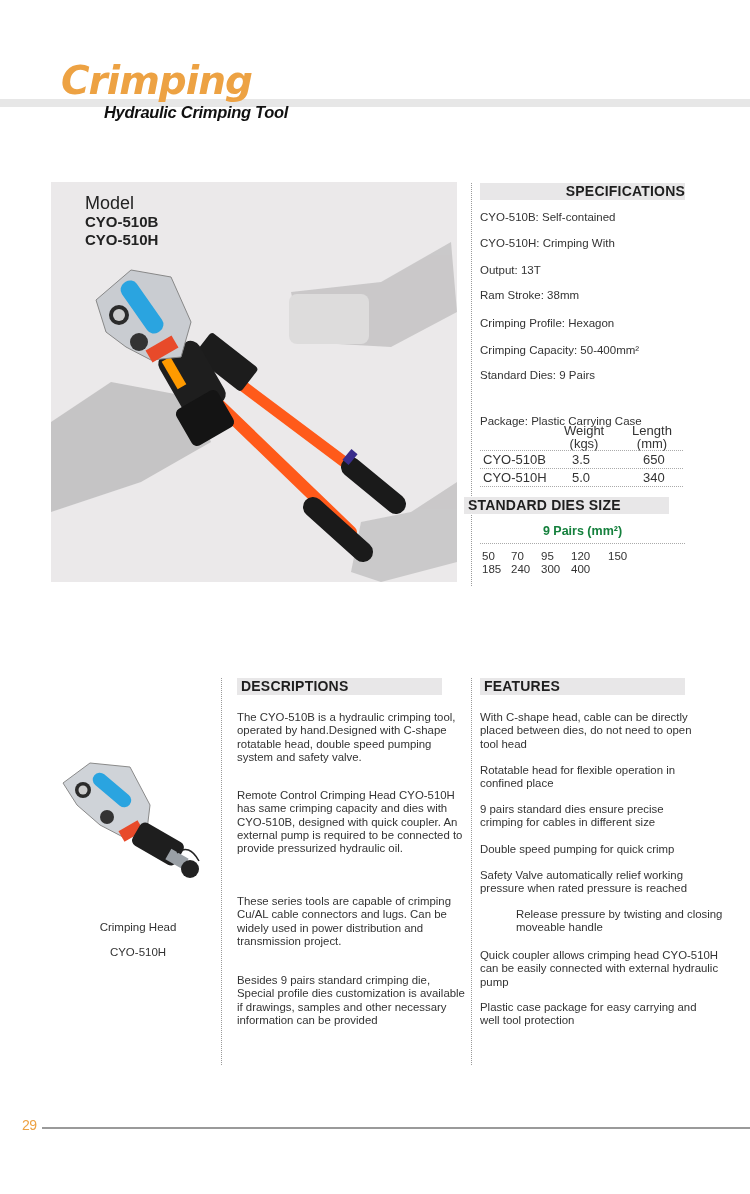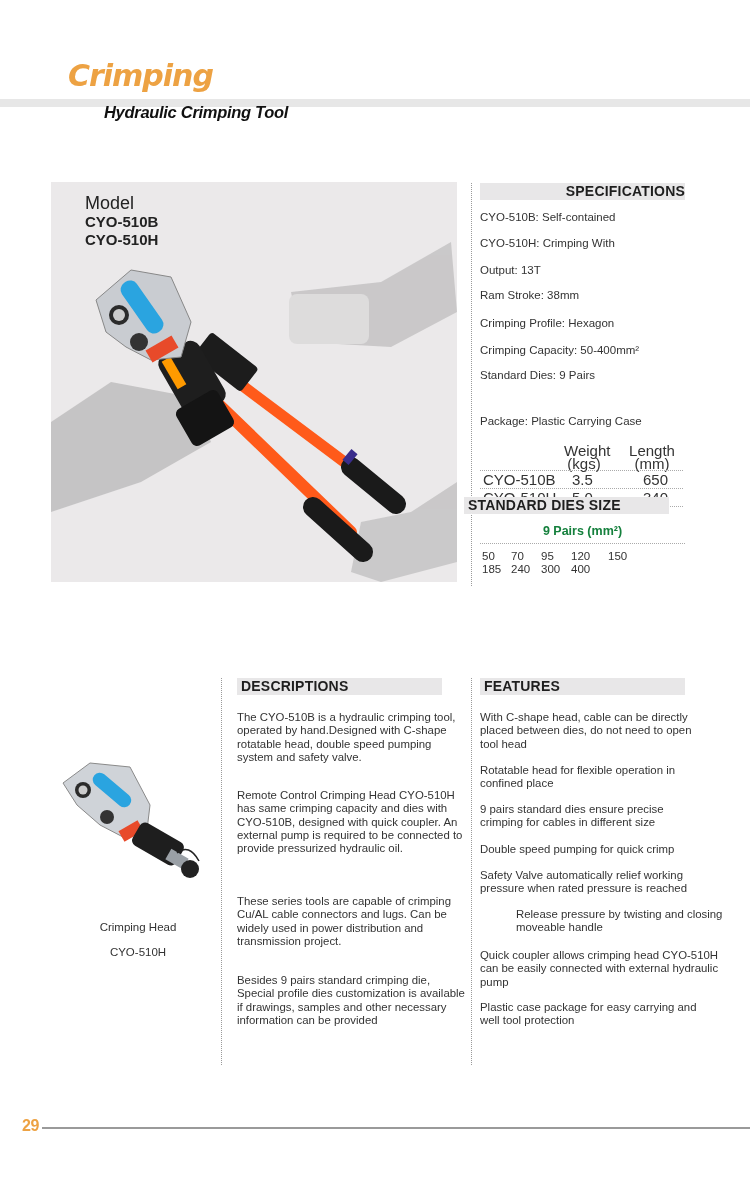--- a/index.html
+++ b/index.html
@@ -1,46 +1,46 @@
 <!DOCTYPE html>
 <html><head>
 <meta charset="utf-8">
 <style>
   html, body { margin: 0; padding: 0; background: #ffffff; }
   body { width: 750px; height: 1194px; position: relative; overflow: hidden;
          font-family: "Liberation Sans", sans-serif; color: #333; }
   .abs { position: absolute; }
 
   
-  .hdr-title { left: 68px; top: 58px; font-family: "DejaVu Sans", sans-serif; font-weight: bold;
-               font-style: italic; font-size: 30px; letter-spacing: -1px; color: #eda243; }
+  .hdr-title { left: 61px; top: 58px; font-family: "DejaVu Sans", sans-serif; font-weight: bold;
+               font-style: italic; font-size: 39px; letter-spacing: -1px; color: #eda243; }
   .hdr-bar { left: 0; top: 99px; width: 750px; height: 8px; background: #e7e7e7; }
   .hdr-sub { left: 104px; top: 103px; font-weight: bold; font-style: italic; font-size: 16.5px; color: #111; letter-spacing: -0.3px; }
 
   
   .photo { left: 51px; top: 182px; width: 406px; height: 400px; background: #ebe9ea; overflow: hidden; }
   .model { left: 34px; top: 12px; line-height: 18px; color: #222; }
   .model .lbl { font-size: 18px; display: block; margin-bottom: 1px; }
   .model .m { font-size: 15px; font-weight: bold; display: block; }
 
   
   .vdiv { border-left: 1px dotted #9a9a9a; width: 0; }
 
   
   .sec { height: 17px; background: #e8e7e8; font-weight: bold; font-size: 14px; color: #1e1e1e;
          padding-left: 4px; line-height: 17px; letter-spacing: 0.2px; }
 
   .spec-line { font-size: 11.5px; color: #333; line-height: 14px; }
-  .tbl { font-size: 15px; color: #333; margin-top: 20px; }
+  .tbl { font-size: 13px; color: #333; }
   .tbl .row { position: absolute; left: 0; width: 203px; height: 16px; line-height: 16px; border-bottom: 1px dotted #aaa; }
   .tbl span { position: absolute; }
   .para { font-size: 11.4px; line-height: 13.3px; color: #333; }
   .cap { font-size: 11.5px; color: #333; text-align: center; width: 180px; }
 
-  .pg-num { left: 22px; top: 1117px; font-weight: bold; font-size: 16px; color: #eda243; letter-spacing: -0.5px; }
+  .pg-num { left: 22px; top: 1117px; font-weight: normal; font-size: 14px; color: #eda243; letter-spacing: -0.5px; }
   .pg-line { left: 42px; top: 1127px; width: 708px; height: 2px; background: #9a9a9a; }
 </style>
 </head>
 <body>
 
 <div class="abs hdr-bar"></div>
 <div class="abs hdr-title">Crimping</div>
 <div class="abs hdr-sub">Hydraulic Crimping Tool</div>
 
 <div class="abs photo">

